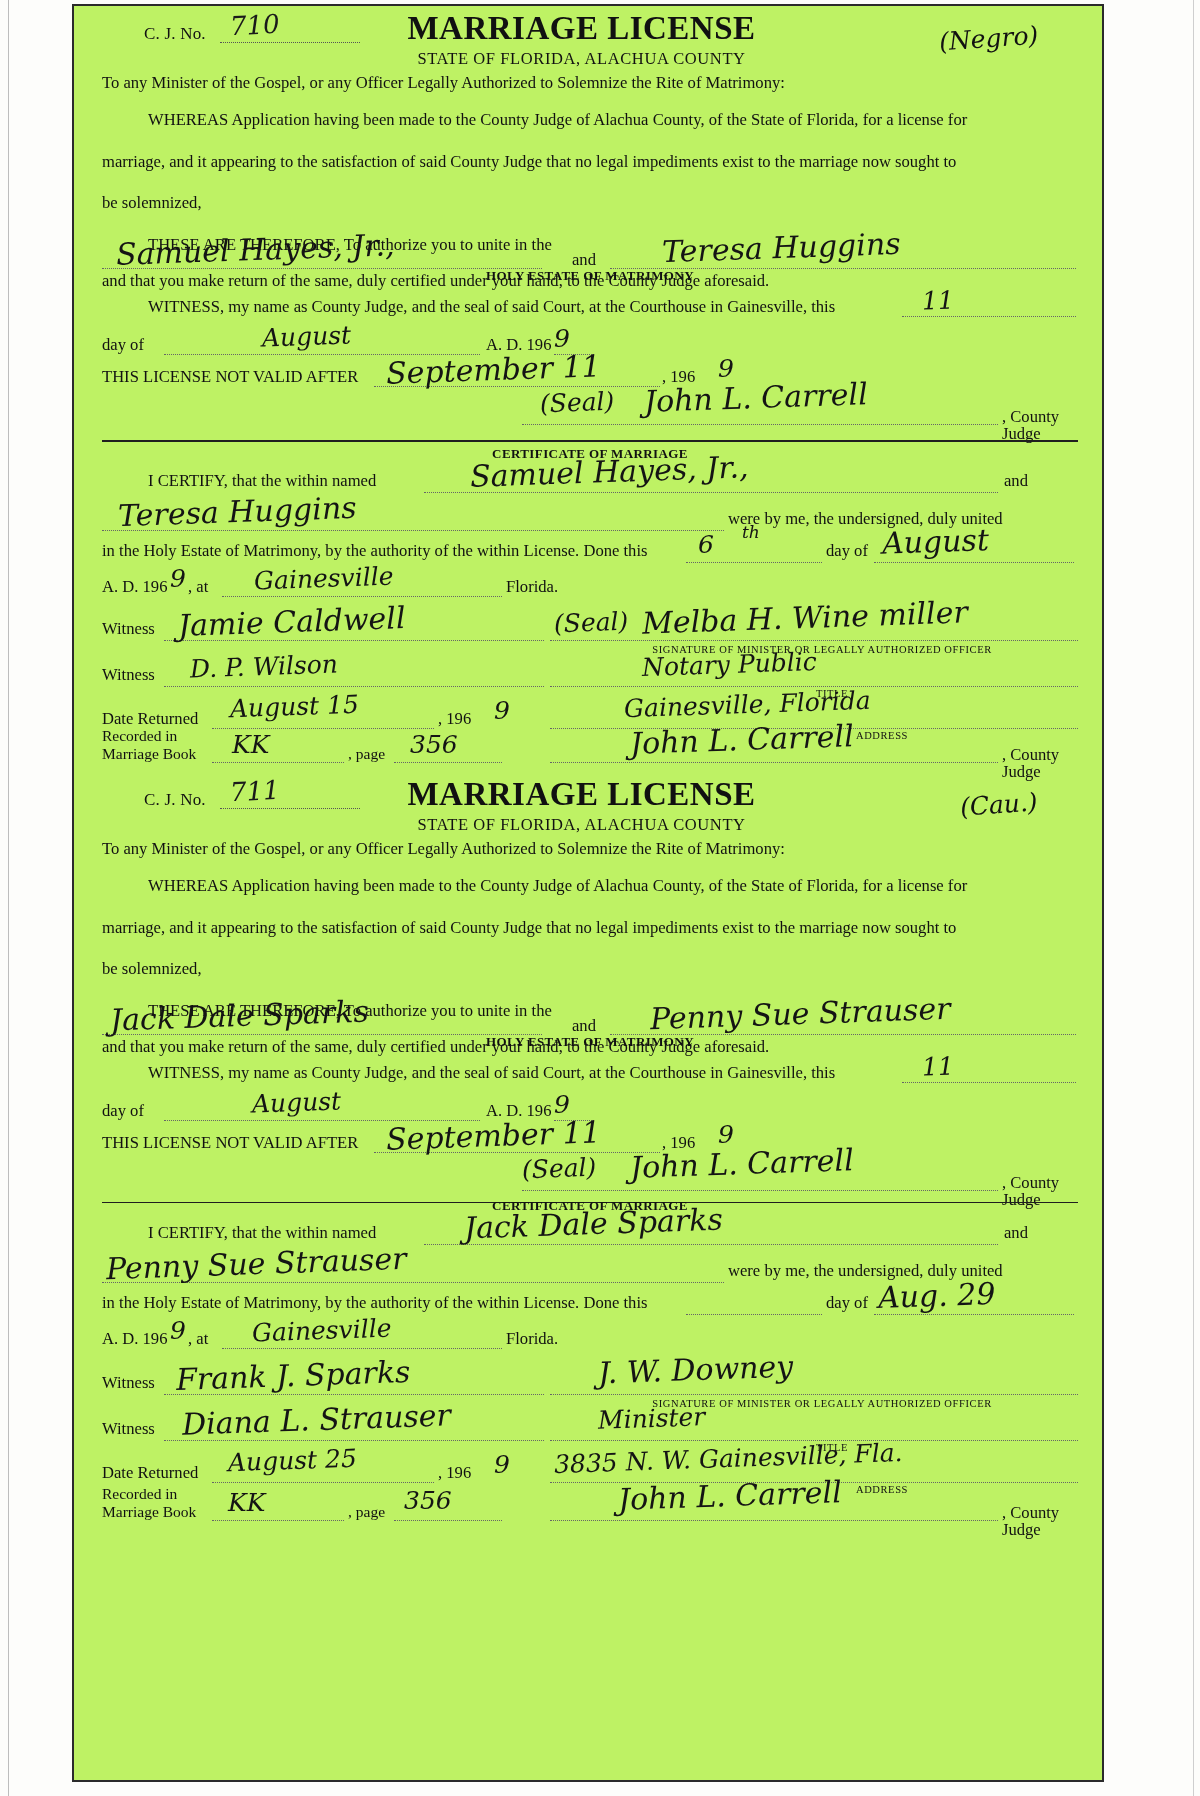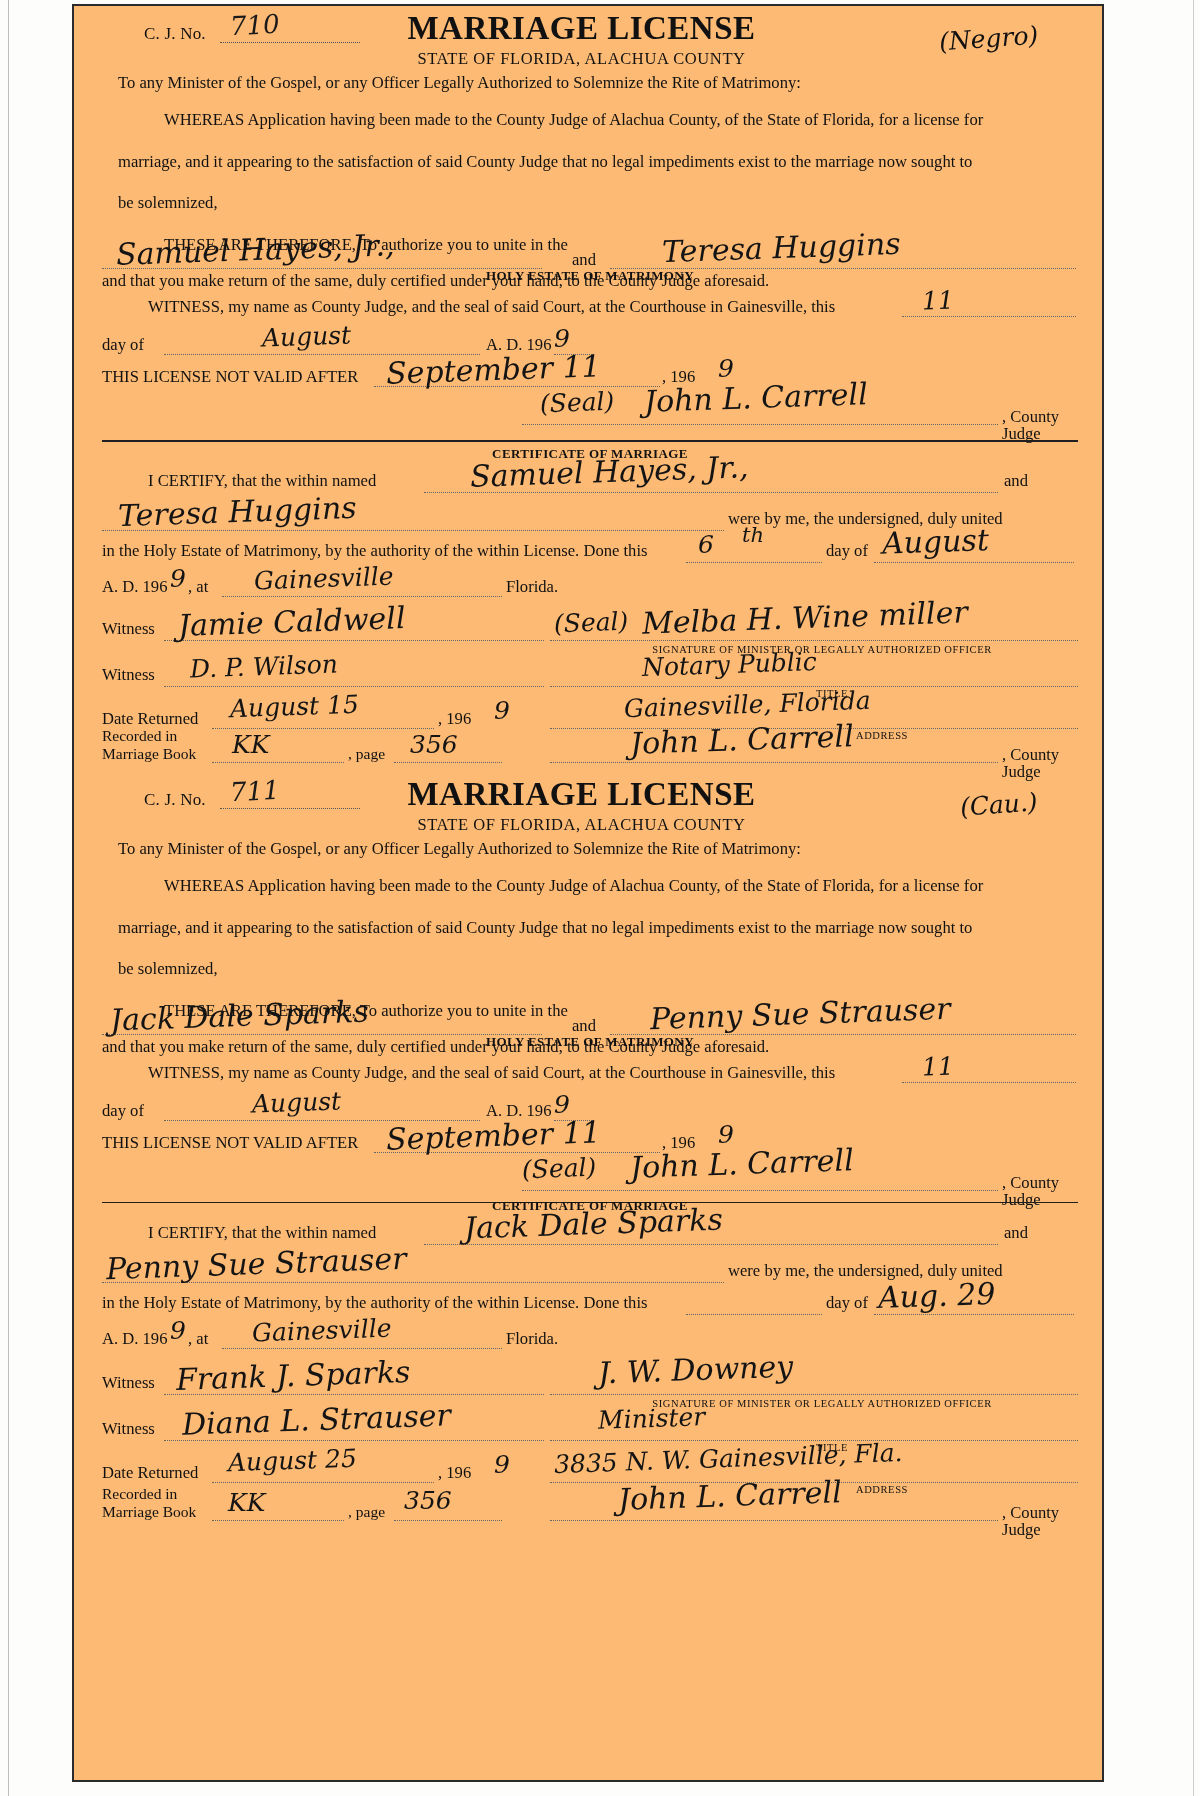--- a/index.html
+++ b/index.html
@@ -36,21 +36,21 @@
     background: #cfcfcf;
   }
   .doc-frame {
     position: absolute;
     left: 72px;
     top: 4px;
     width: 1032px;
     height: 1778px;
     border: 2px solid #2b2b2b;
     box-sizing: border-box;
-    background: #fdba74;
+    background: #bef264;
   }
   .license {
     position: absolute;
     left: 0;
     width: 1032px;
     box-sizing: border-box;
     padding: 0 28px;
   }
   .license.first { top: 0; height: 766px; }
   .license.second { top: 766px; height: 1012px; }
@@ -108,21 +108,21 @@
     font-style: italic;
     font-size: 25px;
     transform: rotate(-4deg);
   }
   .body-text {
     font-size: 16.6px;
     line-height: 1.05;
   }
   .p-line {
     position: relative;
-    margin: 16px;
+    margin: 0;
     padding: 0;
   }
   .indent { text-indent: 46px; }
 
   .center-head {
     text-align: center;
     font-weight: bold;
     font-size: 13px;
     letter-spacing: .4px;
   }
@@ -134,21 +134,21 @@
   }
   .hw {
     font-family: "DejaVu Serif", serif;
     font-style: italic;
     color: #141414;
     position: absolute;
     white-space: nowrap;
   }
   .hw-lg { font-size: 30px; }
   .hw-md { font-size: 25px; }
-  .hw-sm { font-size: 21px; }
+  .hw-sm { font-size: 17px; }
   .rot2 { transform: rotate(-2deg); }
 
   .divider {
     position: absolute;
     left: 28px;
     width: 976px;
     border-top: 2px solid #1f1f1f;
   }
   .tiny-caps {
     font-size: 10.5px;

